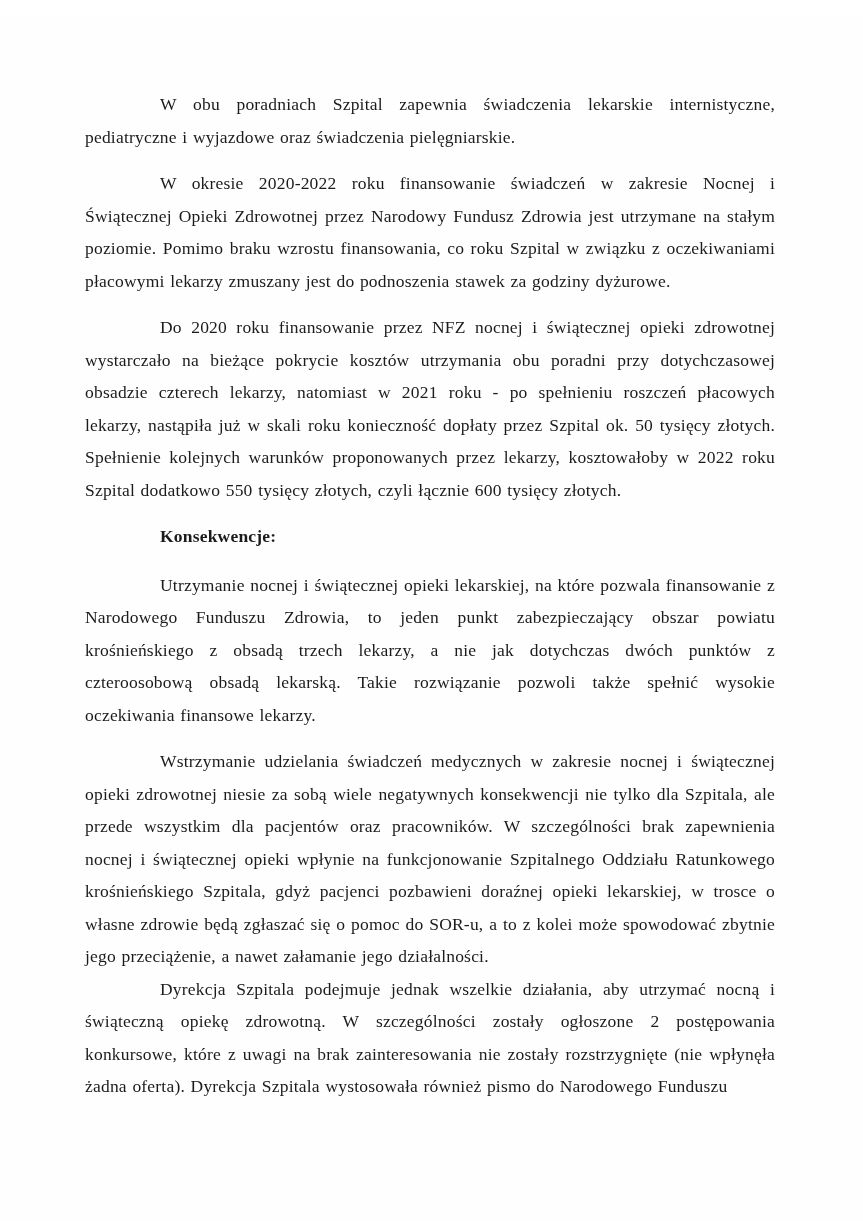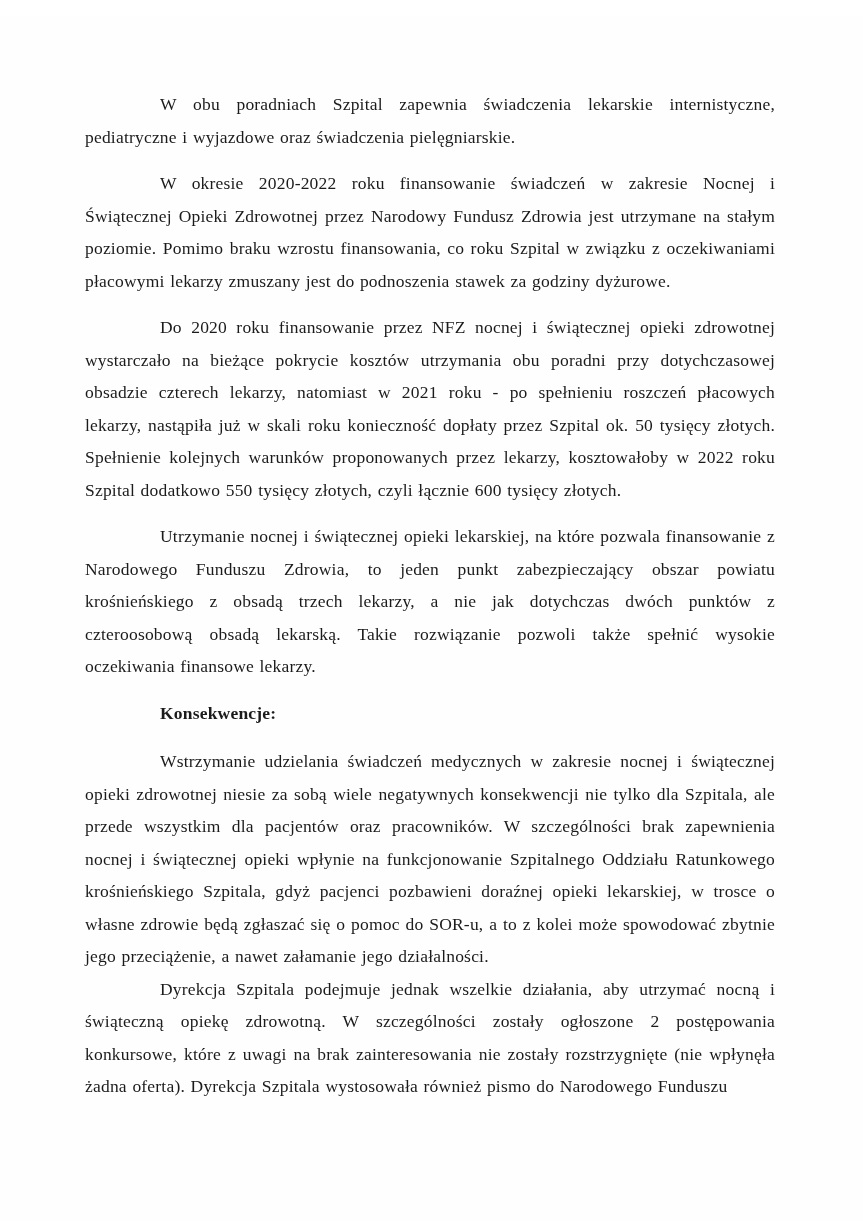--- a/index.html
+++ b/index.html
@@ -62,21 +62,21 @@
   }
 </style>
 </head>
 <body>
 
 <div class="page">
   <div class="text-block">
     <p class="para">W obu poradniach Szpital zapewnia świadczenia lekarskie internistyczne, pediatryczne i wyjazdowe oraz świadczenia pielęgniarskie.</p>
     <p class="para">W okresie 2020-2022 roku finansowanie świadczeń w zakresie Nocnej i Świątecznej Opieki Zdrowotnej przez Narodowy Fundusz Zdrowia jest utrzymane na stałym poziomie. Pomimo braku wzrostu finansowania, co roku Szpital w związku z oczekiwaniami płacowymi lekarzy zmuszany jest do podnoszenia stawek za godziny dyżurowe.</p>
     <p class="para">Do 2020 roku finansowanie przez NFZ nocnej i świątecznej opieki zdrowotnej wystarczało na bieżące pokrycie kosztów utrzymania obu poradni przy dotychczasowej obsadzie czterech lekarzy, natomiast w 2021 roku - po spełnieniu roszczeń płacowych lekarzy, nastąpiła już w skali roku konieczność dopłaty przez Szpital ok. 50 tysięcy złotych. Spełnienie kolejnych warunków proponowanych przez lekarzy, kosztowałoby w 2022 roku Szpital dodatkowo 550 tysięcy złotych, czyli łącznie 600 tysięcy złotych.</p>
+    <p class="para heading">Konsekwencje:</p>
     <p class="para">Utrzymanie nocnej i świątecznej opieki lekarskiej, na które pozwala finansowanie z Narodowego Funduszu Zdrowia, to jeden punkt zabezpieczający obszar powiatu krośnieńskiego z obsadą trzech lekarzy, a nie jak dotychczas dwóch punktów z czteroosobową obsadą lekarską. Takie rozwiązanie pozwoli także spełnić wysokie oczekiwania finansowe lekarzy.</p>
-    <p class="para heading">Konsekwencje:</p>
     <p class="para">Wstrzymanie udzielania świadczeń medycznych w zakresie nocnej i świątecznej opieki zdrowotnej niesie za sobą wiele negatywnych konsekwencji nie tylko dla Szpitala, ale przede wszystkim dla pacjentów oraz pracowników. W szczególności brak zapewnienia nocnej i świątecznej opieki wpłynie na funkcjonowanie Szpitalnego Oddziału Ratunkowego krośnieńskiego Szpitala, gdyż pacjenci pozbawieni doraźnej opieki lekarskiej, w trosce o własne zdrowie będą zgłaszać się o pomoc do SOR-u, a to z kolei może spowodować zbytnie jego przeciążenie, a nawet załamanie jego działalności.</p>
     <p class="para tight">Dyrekcja Szpitala podejmuje jednak wszelkie działania, aby utrzymać nocną i świąteczną opiekę zdrowotną. W szczególności zostały ogłoszone 2 postępowania konkursowe, które z uwagi na brak zainteresowania nie zostały rozstrzygnięte (nie wpłynęła żadna oferta). Dyrekcja Szpitala wystosowała również pismo do Narodowego Funduszu</p>
   </div>
 
   <div class="scan-edge-line"></div>
   <div class="scan-bottom-shade"></div>
 </div>
 
 </body></html>

